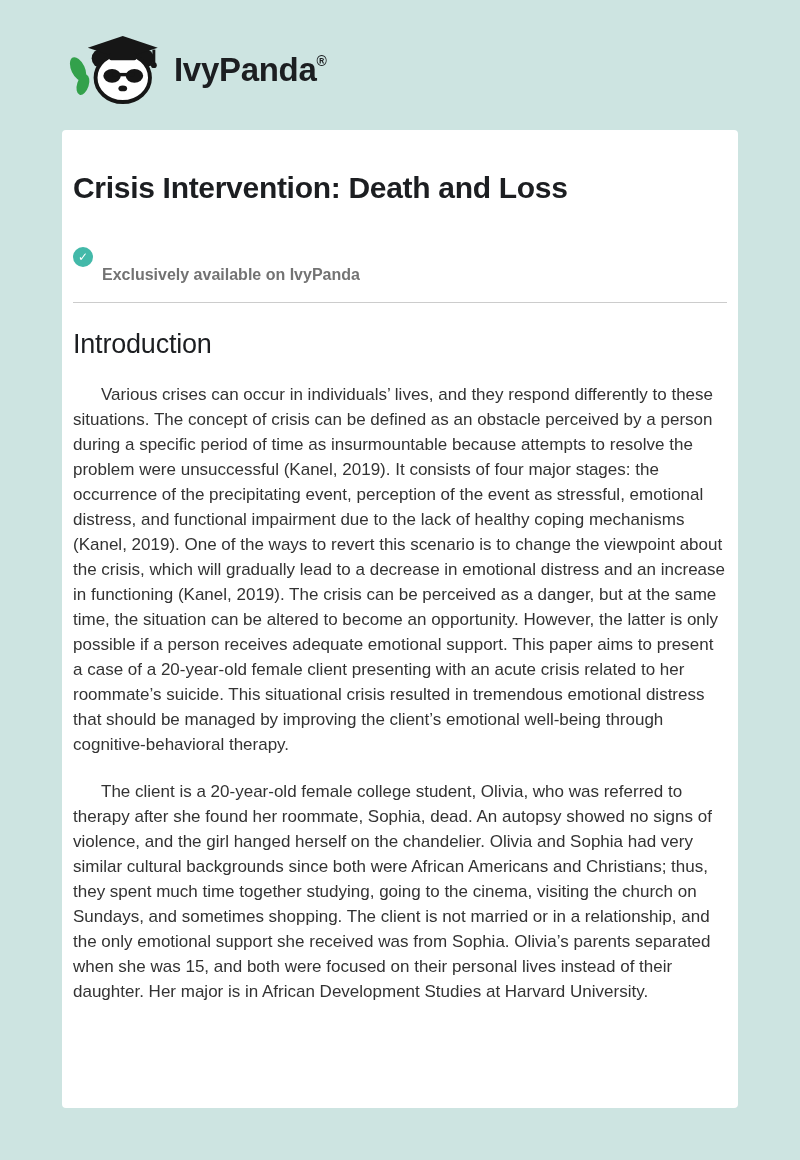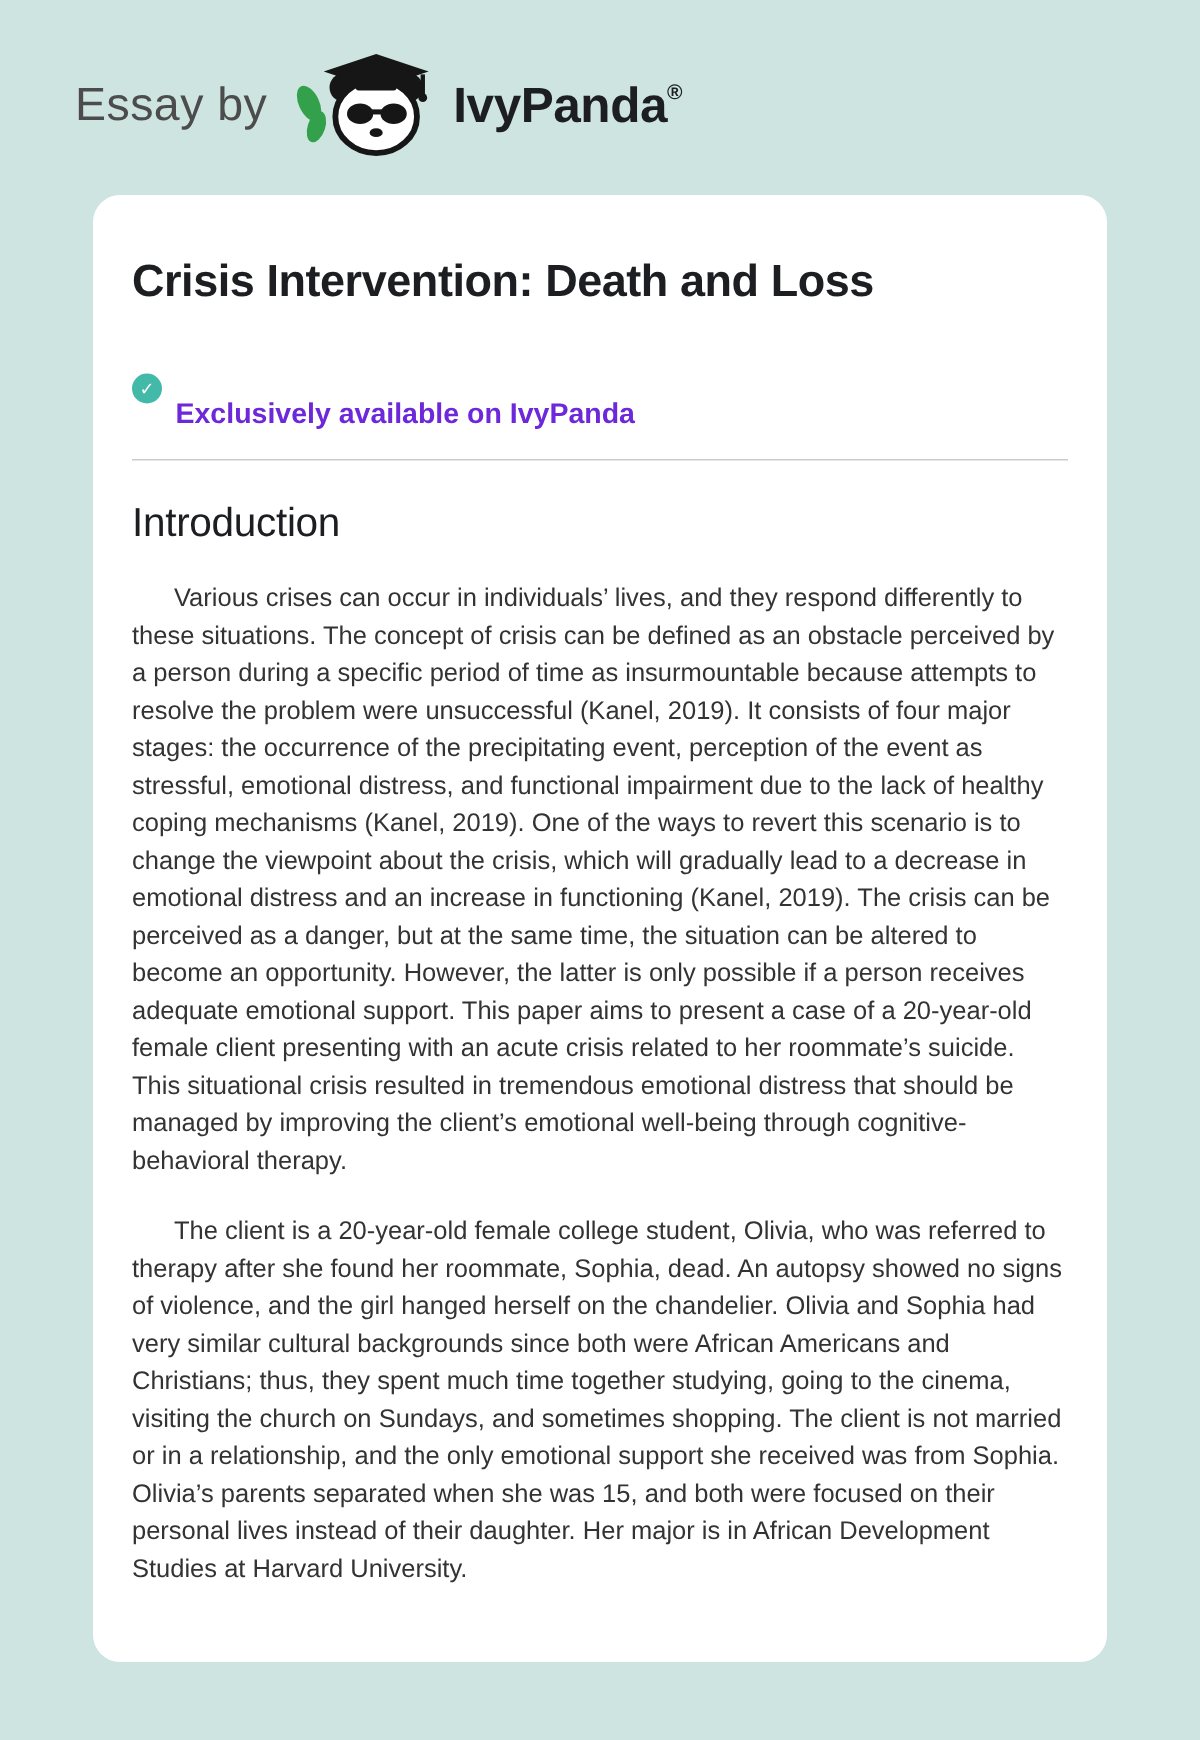--- a/index.html
+++ b/index.html
@@ -39,22 +39,22 @@
   }
   .brand sup {
     font-size: 14px;
     font-weight: 700;
     margin-top: 2px;
   }
   .card {
     width: 676px;
     margin: 26px auto 0;
     background: var(--card, #ffffff);
-    border-radius: 18px;
-    padding: 40px 26px 44px;
+    border-radius: 4px;
+    padding: 40px 11px 44px;
     min-height: 978px;
   }
   .title {
     font-size: 30px;
     line-height: 36px;
     font-weight: 700;
     color: var(--heading-text, #1c1e21);
     letter-spacing: -0.3px;
     margin: 0 0 24px;
   }
@@ -71,23 +71,23 @@
     background: var(--accent-teal, #43b9a9);
     color: #ffffff;
     font-size: 12px;
     font-weight: 700;
     display: flex;
     align-items: center;
     justify-content: center;
     flex: 0 0 auto;
   }
   .badge-text {
-    font-size: 19px;
+    font-size: 16px;
     font-weight: 700;
-    color: #6d28d9;
+    color: #737373;
     margin-top: 36px;
   }
   .divider {
     border: none;
     border-top: 1px solid #cccccc;
     margin: 0;
   }
   h2 {
     font-size: 27px;
     line-height: 32px;
@@ -101,21 +101,20 @@
     line-height: 25px;
     color: var(--body-text, #333333);
     text-indent: 28px;
     margin: 22px 0 0;
   }
 </style>
 </head>
 <body>
 
 <header class="header">
-  <span class="essay-by">Essay by</span>
   <span class="logo">
     <svg width="94" height="68" viewBox="0 0 96 70" aria-hidden="true">
       <ellipse cx="10" cy="34" rx="7" ry="13" style="fill:var(--leaf-green,#33a14b)" transform="rotate(-25 10 34)"></ellipse>
       <ellipse cx="15" cy="50" rx="6" ry="11" style="fill:var(--leaf-green,#33a14b)" transform="rotate(18 15 50)"></ellipse>
       <circle cx="34" cy="23" r="10" style="fill:var(--panda-ink,#161616)"></circle>
       <circle cx="78" cy="23" r="10" style="fill:var(--panda-ink,#161616)"></circle>
       <ellipse cx="56" cy="43" rx="28" ry="25" style="fill:#ffffff;stroke:var(--panda-ink,#161616);stroke-width:4"></ellipse>
       <ellipse cx="45" cy="41" rx="9" ry="7" style="fill:var(--panda-ink,#161616)"></ellipse>
       <ellipse cx="68" cy="41" rx="9" ry="7" style="fill:var(--panda-ink,#161616)"></ellipse>
       <rect x="45" y="38" width="23" height="3.5" style="fill:var(--panda-ink,#161616)"></rect>

